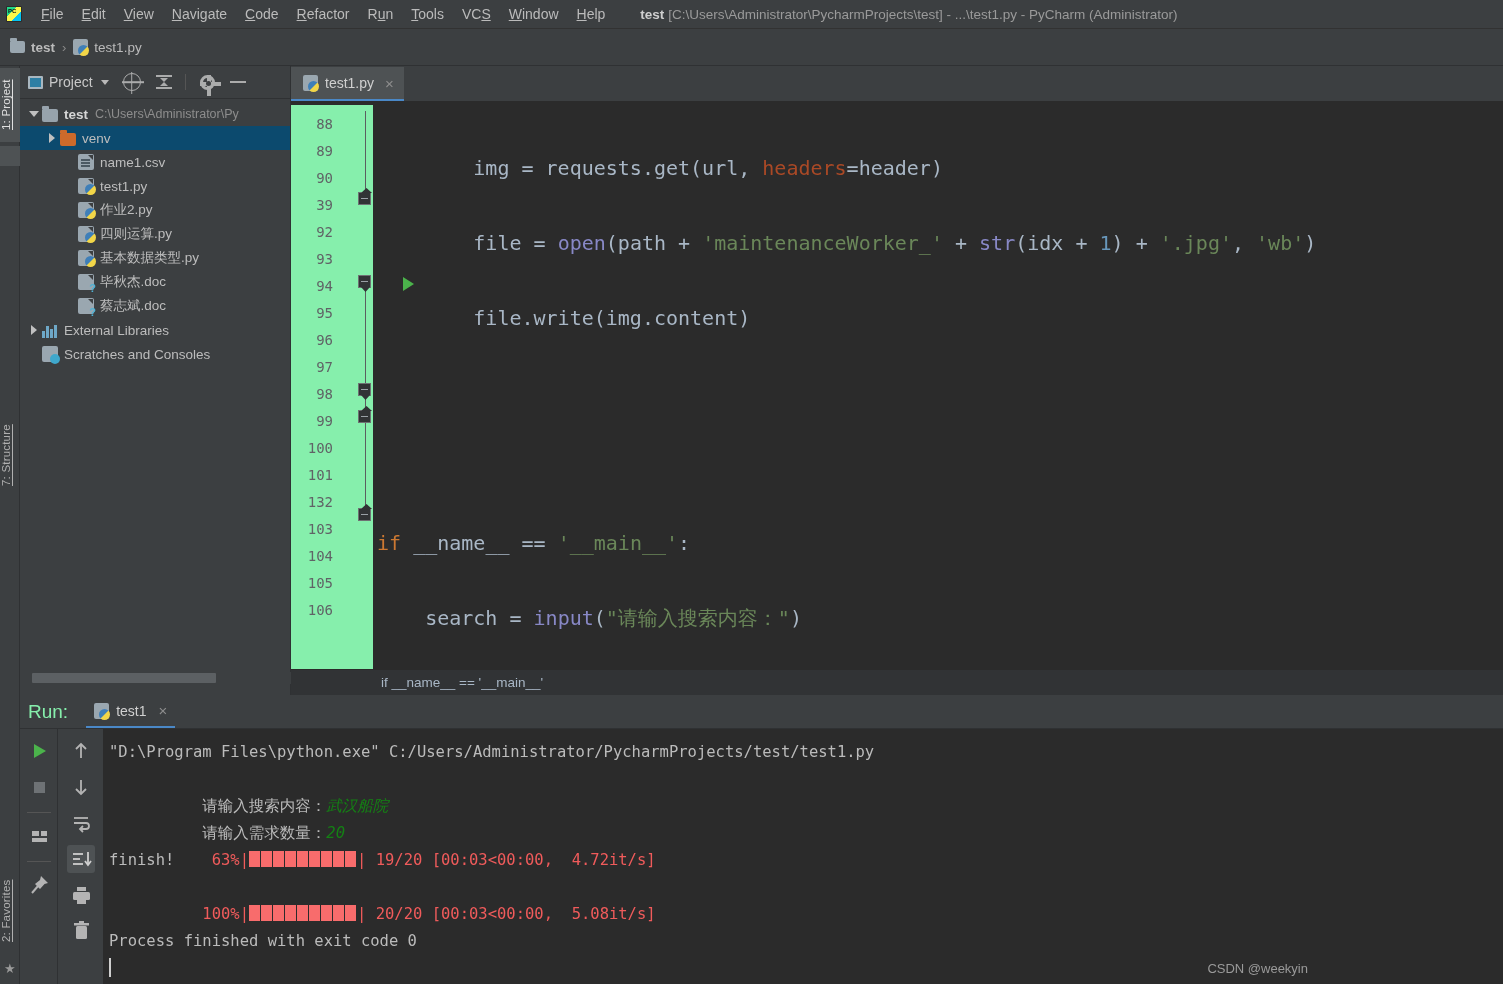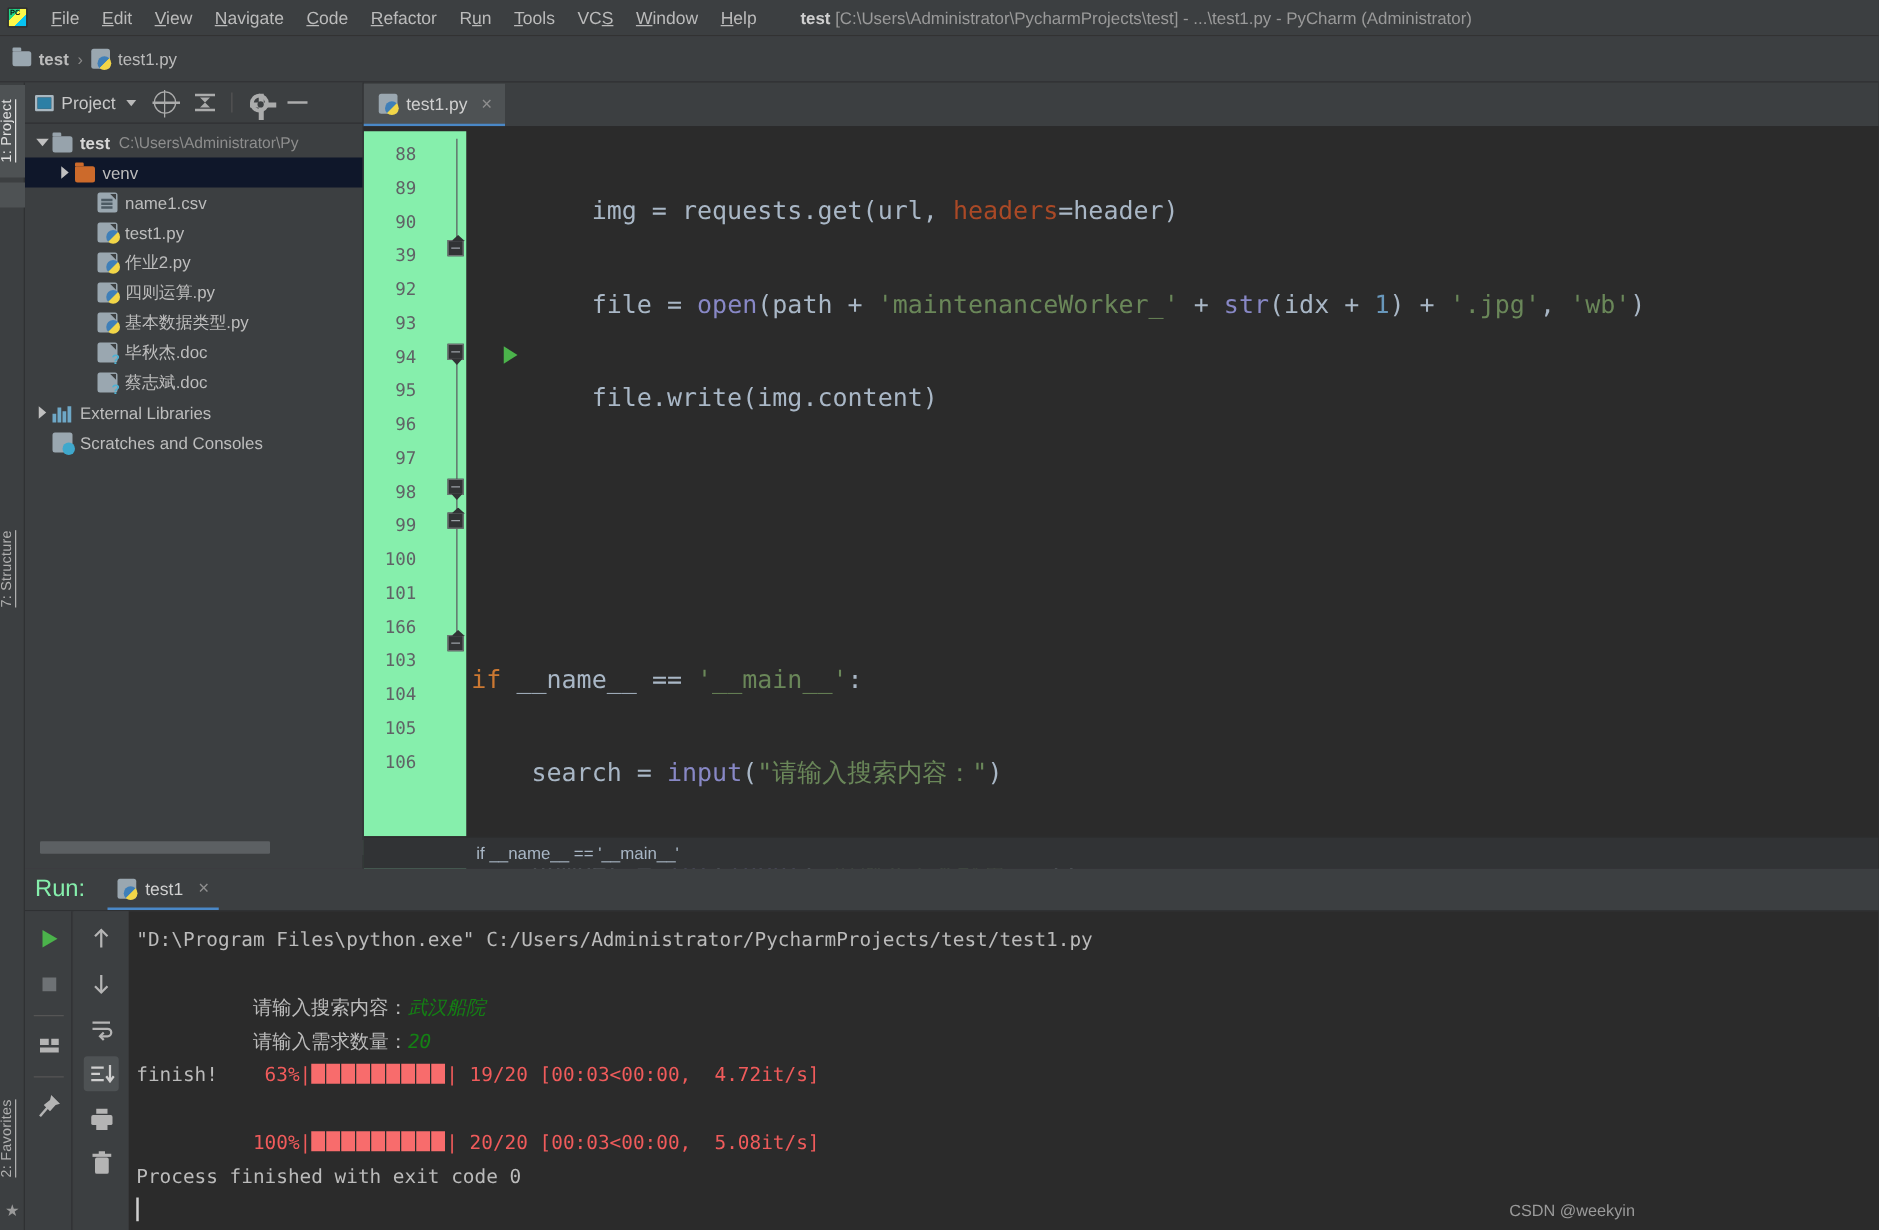--- a/index.html
+++ b/index.html
@@ -106,21 +106,21 @@
   .gear-ico::before{content:"";position:absolute;left:4px;top:-3px;width:4px;height:21px;background:#bfbfbf;}
   .gear-ico::after{content:"";position:absolute;top:4px;left:-3px;height:4px;width:21px;background:#bfbfbf;}
   .gear-ico i{position:absolute;left:3.5px;top:3.5px;width:5px;height:5px;background:#3c3f41;border-radius:50%;z-index:3;}
   .minus-ico::after{content:"";position:absolute;left:1px;top:8px;width:16px;height:2px;background:#bfbfbf;}
 
   .tree { padding-top: 3px; font-size: 13.5px; color: #bdbdbd; }
   .tnode {
     height: 24px; display: flex; align-items: center; padding-left: 6px; white-space: nowrap;
     cursor: default;
   }
-  .tnode.selected { background: #0f172a; }
+  .tnode.selected { background: #0c4a6e; }
   .tw { width: 16px; display: flex; justify-content: center; align-items: center; flex: 0 0 16px; }
   .arrow-dn { width:0;height:0;border-left:5px solid transparent;border-right:5px solid transparent;border-top:6px solid #c0c0c0; }
   .arrow-rt { width:0;height:0;border-top:5px solid transparent;border-bottom:5px solid transparent;border-left:6px solid #c0c0c0; }
   .ind1 { margin-left: 18px; } .ind2 { margin-left: 36px; }
   .ico { width:16px; height:16px; margin-right: 6px; flex:0 0 16px; position: relative; }
   .ico.folder { background:#97a3ac; border-radius:1px 2px 2px 2px; height:13px; margin-top:2px;}
   .ico.folder::before{content:"";position:absolute;left:0;top:-3px;width:7px;height:3px;background:#97a3ac;border-radius:1px 1px 0 0;}
   .ico.folder.orange { background:#cc6a2b; }
   .ico.folder.orange::before{ background:#cc6a2b; }
   .ico.file { background:#9aa7b0; border-radius:2px; }
@@ -413,21 +413,21 @@
           <div class="gline">92</div>
           <div class="gline">93</div>
           <div class="gline">94</div>
           <div class="gline">95</div>
           <div class="gline">96</div>
           <div class="gline">97</div>
           <div class="gline">98</div>
           <div class="gline">99</div>
           <div class="gline">100</div>
           <div class="gline">101</div>
-          <div class="gline">166</div>
+          <div class="gline">132</div>
           <div class="gline">103</div>
           <div class="gline">104</div>
           <div class="gline">105</div>
           <div class="gline">106</div>
         </div>
 
         <div class="fold-col">
           <div class="foldline" style="top:0px;height:88px;"></div>
           <div class="foldbox tipup" style="top:81px;"></div>
 

